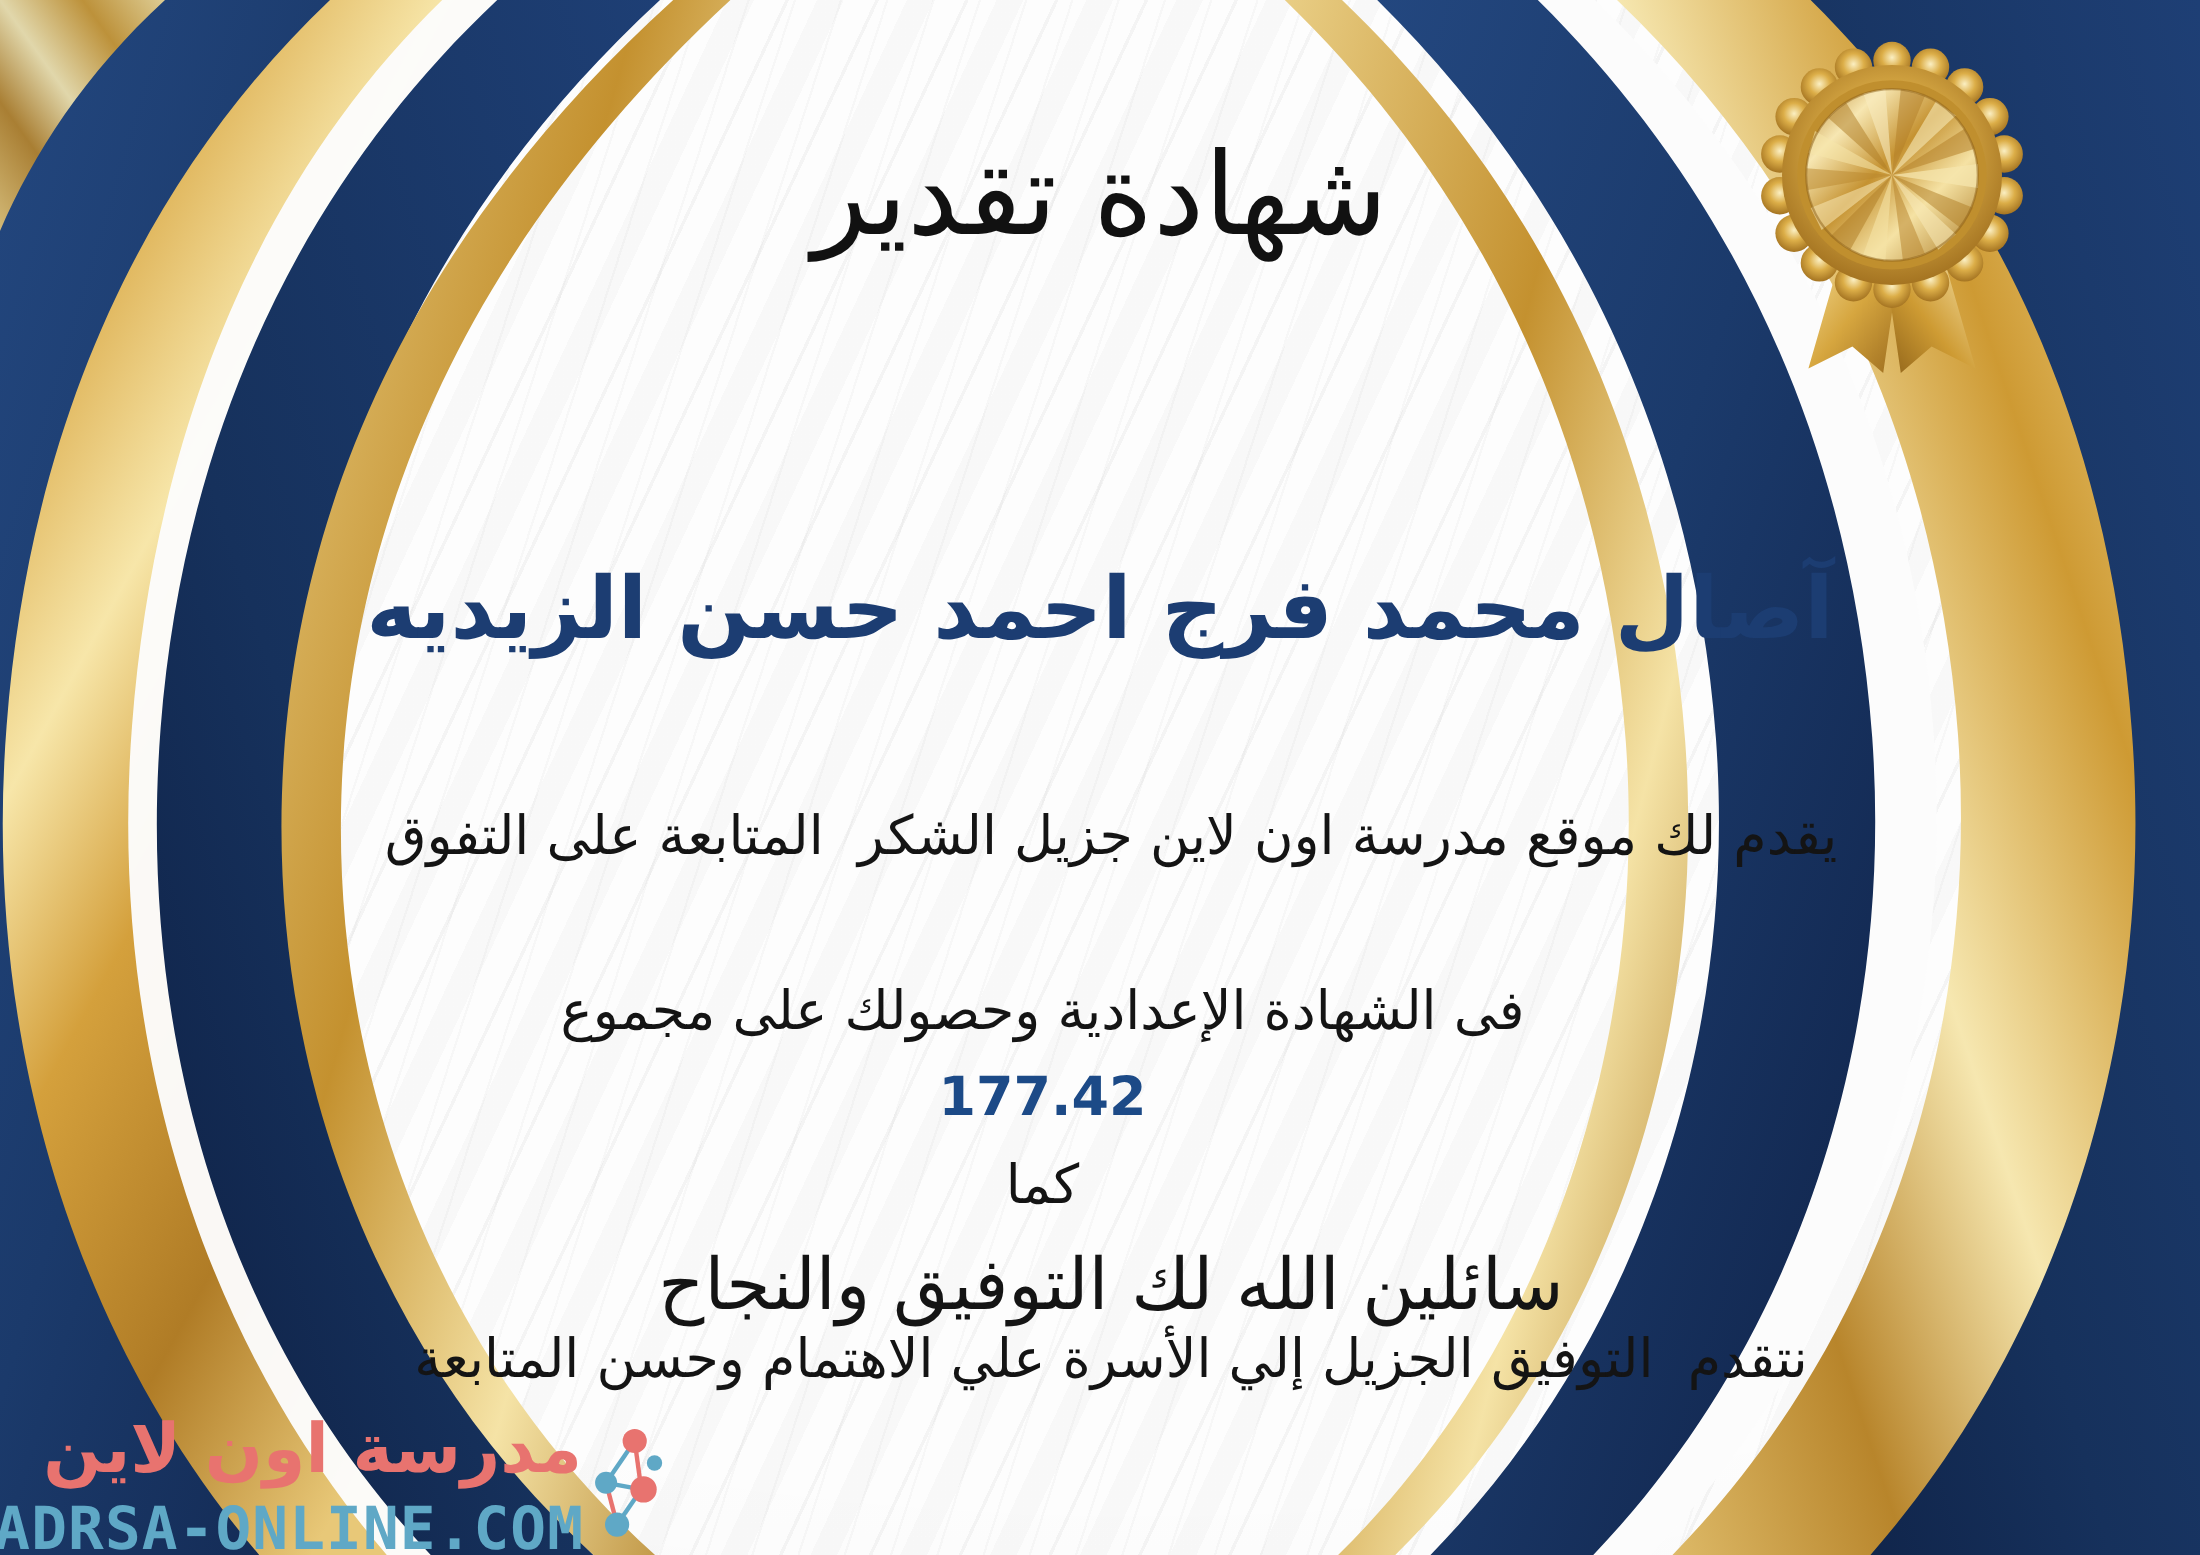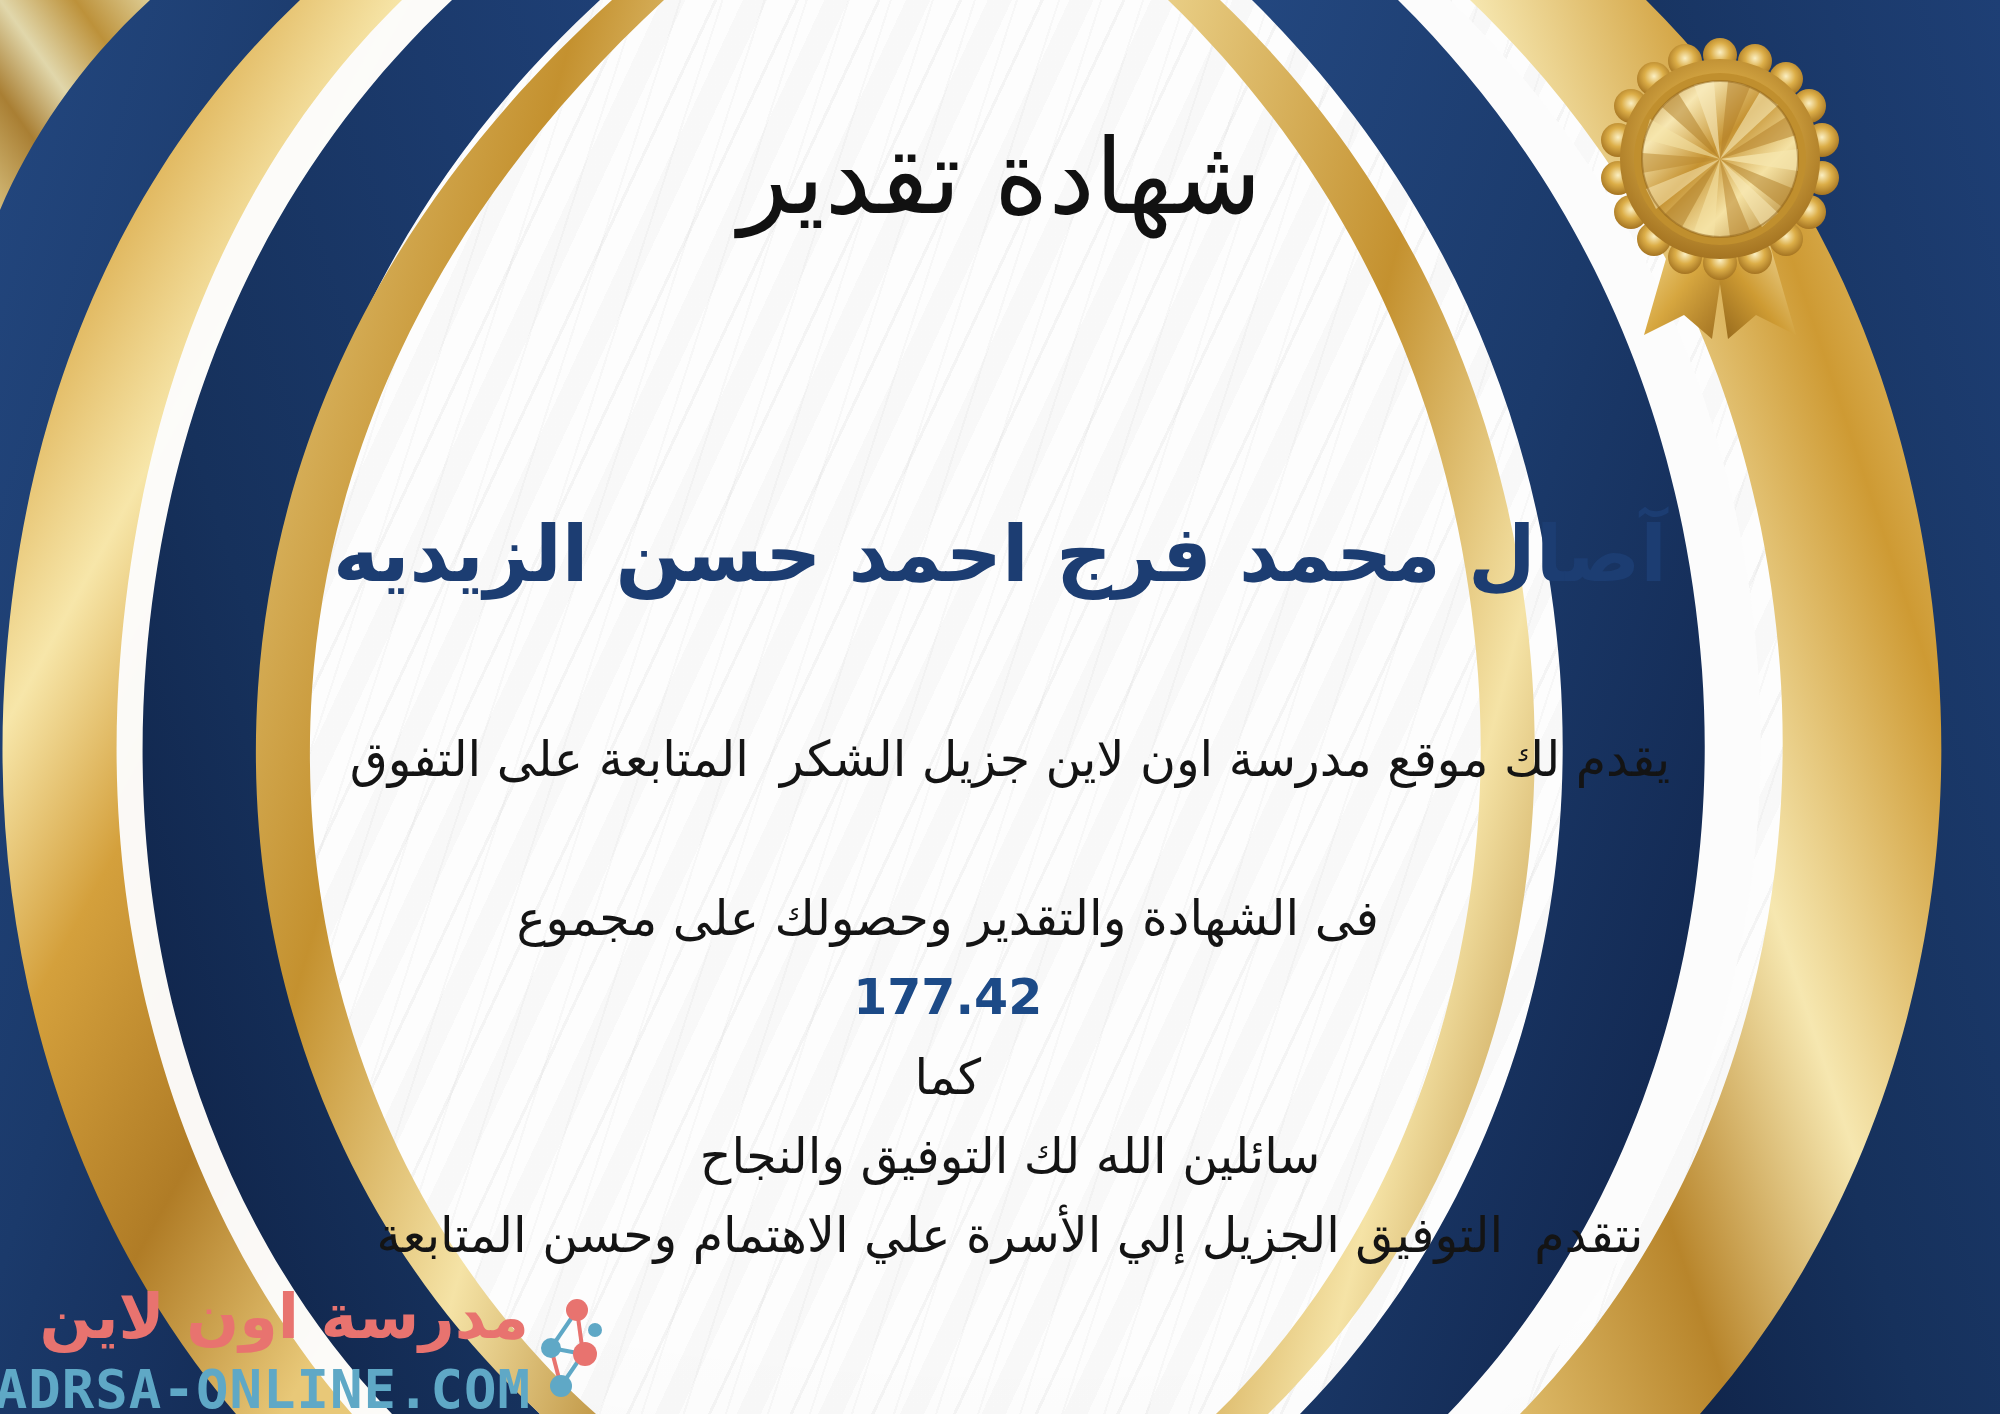--- a/index.html
+++ b/index.html
@@ -38,21 +38,21 @@
 
   .name{position:absolute;top:510px;left:0;width:2000px;text-align:center;
         font-size:78px;line-height:1.15;color:#1C3D72;font-weight:700;}
 
   .body-block{position:absolute;top:720px;left:250px;width:1520px;text-align:center;}
   .bodyline{font-size:49px;line-height:1.62;color:#141414;font-weight:400;
             white-space:pre-wrap;}
   .grade{color:#1C4A87;font-weight:700;}
 
   .closing{position:absolute;top:1120px;left:250px;width:1520px;text-align:center;
-           font-size:49px;line-height:1.5;color:#141414;}
+           font-size:65px;line-height:1.5;color:#141414;}
 
   
   .brand{position:absolute;left:41px;top:1242px;width:560px;height:148px;direction:rtl;margin-top:38px;}
   .brand-ar{position:absolute;right:72px;top:0px;font-size:62px;font-weight:700;
             color:#E8736F;letter-spacing:0px;white-space:nowrap;}
   .brand-en{position:absolute;right:70px;top:78px;font-size:54px;font-weight:700;
             color:#5FA8C6;letter-spacing:1px;white-space:nowrap;direction:ltr;
             font-family:"DejaVu Sans Mono","Liberation Mono",monospace;}
   .brand-icon{position:absolute;right:-2px;top:14px;width:72px;height:108px;}
 </style>
@@ -210,21 +210,21 @@
 
   <div class="content">
 
     <div class="title">شهادة تقدير</div>
 
     <div class="name">آصال محمد فرج احمد حسن الزيديه</div>
 
     <div class="body-block">
       <div class="bodyline">يقدم لك موقع مدرسة اون لاين جزيل الشكر  المتابعة على التفوق</div>
       <div class="bodyline">
-        <span>فى الشهادة والتقدير وحصولك على مجموع</span>
+        <span>فى الشهادة الإعدادية وحصولك على مجموع</span>
         <span class="grade">177.42</span>
         <span>كما</span>
       </div>
       <div class="bodyline">نتقدم  التوفيق الجزيل إلي الأسرة علي الاهتمام وحسن المتابعة</div>
     </div>
 
     <div class="closing">سائلين الله لك التوفيق  والنجاح</div>
 
     <div class="brand">
       <svg class="brand-icon" viewBox="0 0 72 108" xmlns="http://www.w3.org/2000/svg">

